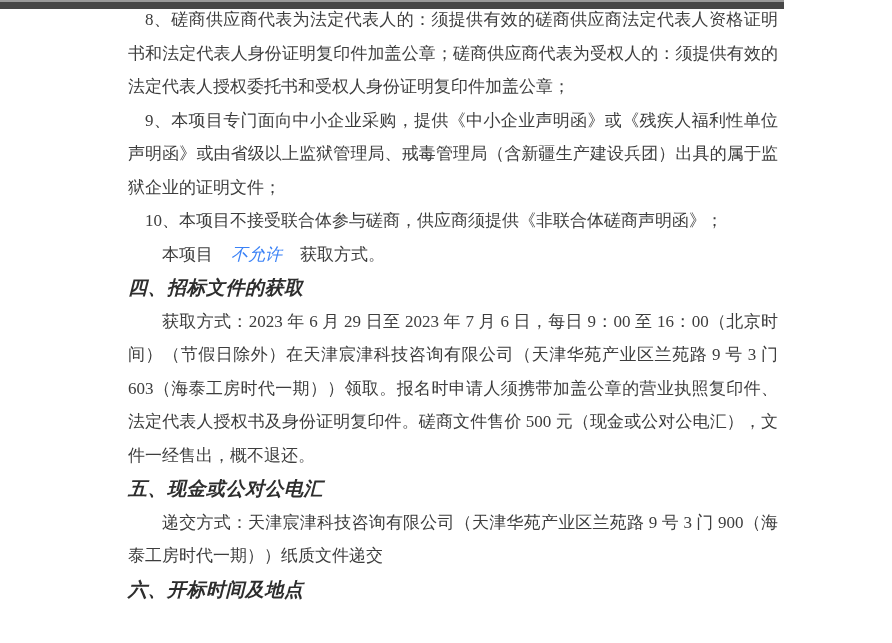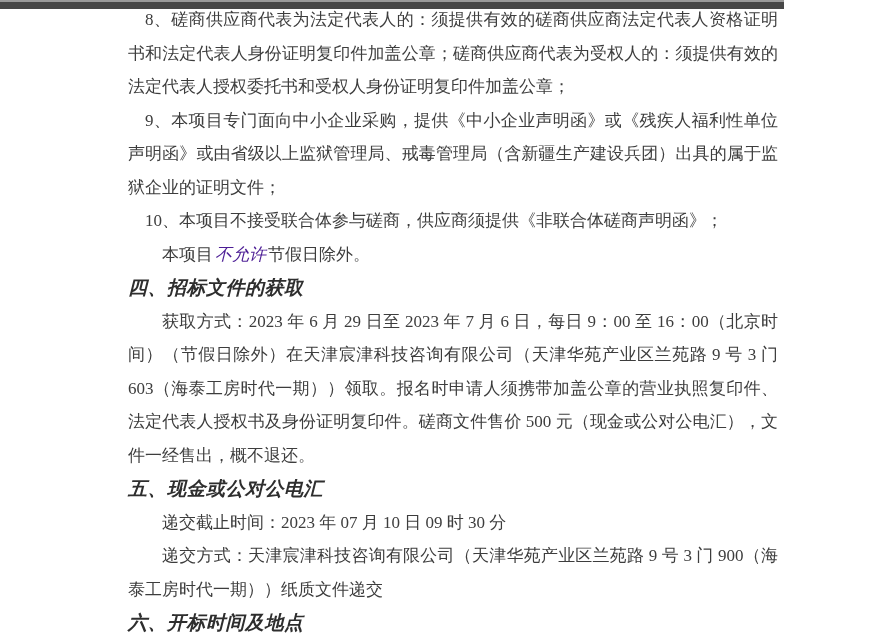--- a/index.html
+++ b/index.html
@@ -54,22 +54,22 @@
     text-indent: 1em;
   }
   .sub {
     text-indent: 2em;
   }
   .note {
     text-indent: 2em;
   }
   .note em {
     font-style: italic;
-    margin: 0 2px;
-    color: #4c1d95;
+    margin: 0 18px;
+    color: #3b82f6;
   }
   h2.heading {
     margin: 0;
     padding: 0;
     font-size: 19px;
     font-weight: bold;
     line-height: 33.5px;
     color: #2e2e2e;
     text-align: left;
     letter-spacing: 0.5px;
@@ -85,29 +85,28 @@
   <div class="scan-right-line"></div>
 
   <div class="content">
 
     <p class="clause">8、磋商供应商代表为法定代表人的：须提供有效的磋商供应商法定代表人资格证明书和法定代表人身份证明复印件加盖公章；磋商供应商代表为受权人的：须提供有效的法定代表人授权委托书和受权人身份证明复印件加盖公章；</p>
 
     <p class="clause">9、本项目专门面向中小企业采购，提供《中小企业声明函》或《残疾人福利性单位声明函》或由省级以上监狱管理局、戒毒管理局（含新疆生产建设兵团）出具的属于监狱企业的证明文件；</p>
 
     <p class="clause">10、本项目不接受联合体参与磋商，供应商须提供《非联合体磋商声明函》；</p>
 
-    <p class="note"><span>本项目</span><em>不允许</em><span>节假日除外。</span></p>
+    <p class="note"><span>本项目</span><em>不允许</em><span>获取方式。</span></p>
 
     <h2 class="heading">四、招标文件的获取</h2>
 
 
     <p class="sub">获取方式：2023 年 6 月 29 日至 2023 年 7 月 6 日，每日 9：00 至 16：00（北京时间）（节假日除外）在天津宸津科技咨询有限公司（天津华苑产业区兰苑路 9 号 3 门 603（海泰工房时代一期））领取。报名时申请人须携带加盖公章的营业执照复印件、法定代表人授权书及身份证明复印件。磋商文件售价 500 元（现金或公对公电汇），文件一经售出，概不退还。</p>
 
     <h2 class="heading">五、现金或公对公电汇</h2>
 
-    <p class="sub">递交截止时间：2023 年 07 月 10 日 09 时 30 分</p>
 
     <p class="sub">递交方式：天津宸津科技咨询有限公司（天津华苑产业区兰苑路 9 号 3 门 900（海泰工房时代一期））纸质文件递交</p>
 
     <h2 class="heading">六、开标时间及地点</h2>
 
   </div>
 </div>
 
 </body></html>

